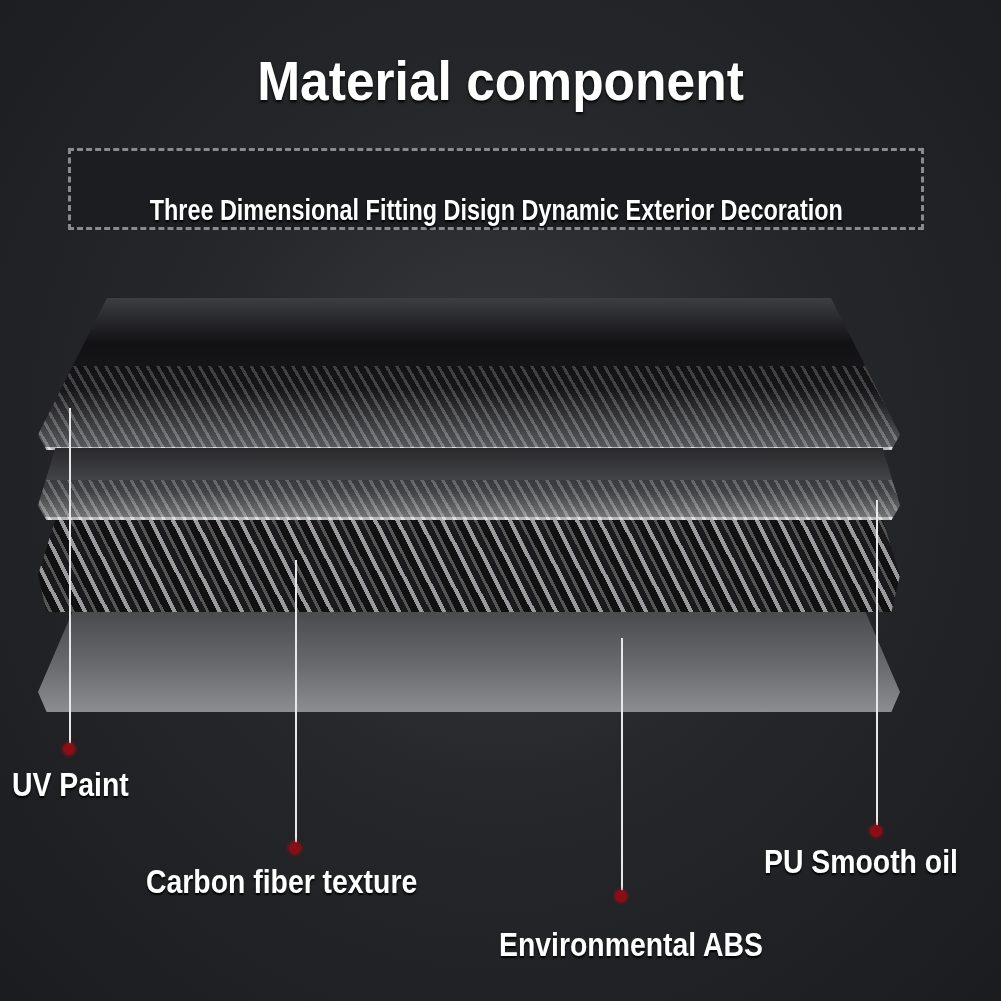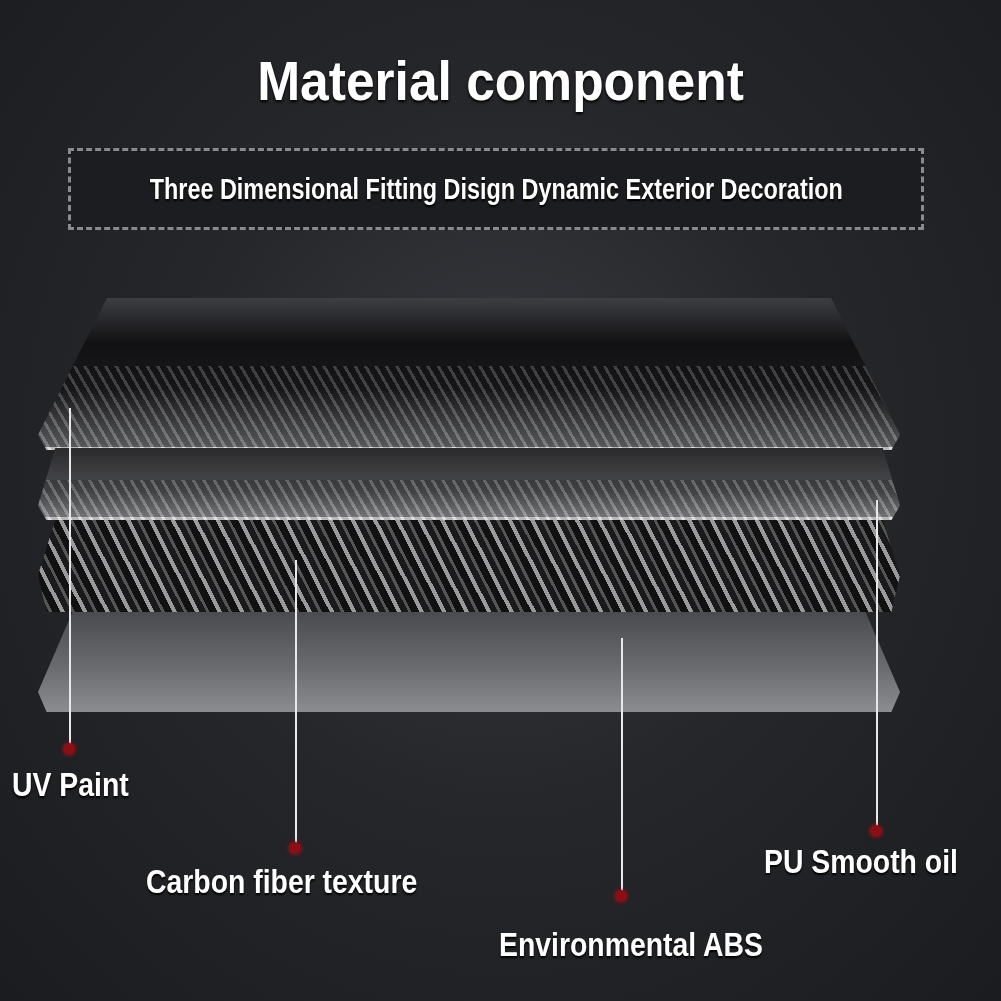--- a/index.html
+++ b/index.html
@@ -4,21 +4,21 @@
 <style>
   html,body{margin:0;padding:0;}
   body{width:1001px;height:1001px;overflow:hidden;position:relative;
     background: radial-gradient(ellipse at 50% 45%, #3a3b40 0%, #26272b 45%, #1b1c1f 100%);
     font-family:"Liberation Sans", sans-serif;}
   .title{position:absolute;left:0;right:0;top:48px;text-align:center;color:#fff;
     font-weight:bold;font-size:56px;letter-spacing:0px;transform:scaleX(0.92);
     text-shadow:0 2px 3px #000;}
   .subbox{position:absolute;left:68px;top:148px;width:856px;height:82px;
     background:#1c1d21;border:3px dashed #8a8a8e;box-sizing:border-box;
-    display:flex;align-items:center;justify-content:center;}
+    display:flex;align-items:flex-end;justify-content:center;}
   .subtitle{color:#fff;font-weight:bold;font-size:30px;transform:scaleX(0.78);white-space:nowrap;
     text-shadow:0 2px 2px #000;}
   .layer{position:absolute;box-sizing:border-box;}
   .l1{left:38px;top:298px;width:862px;height:152px;
     clip-path:polygon(8% 0,92% 0,100% 90%,99% 100%,1% 100%,0 90%);
     background:linear-gradient(180deg,#3d3e42 0%,#111114 30%,#1a1a1d 60%,#6a6b6e 100%);}
   .l1:after,.l2:after{content:"";position:absolute;left:0;right:0;bottom:0;height:55%;
     background:repeating-linear-gradient(60deg,rgba(255,255,255,.18) 0 3px,rgba(0,0,0,.15) 3px 9px);}
   .l1 .rim,.l2 .rim{position:absolute;left:0;right:0;bottom:0;height:3px;background:#d8d8da;}
   .l2{left:38px;top:448px;width:862px;height:72px;

